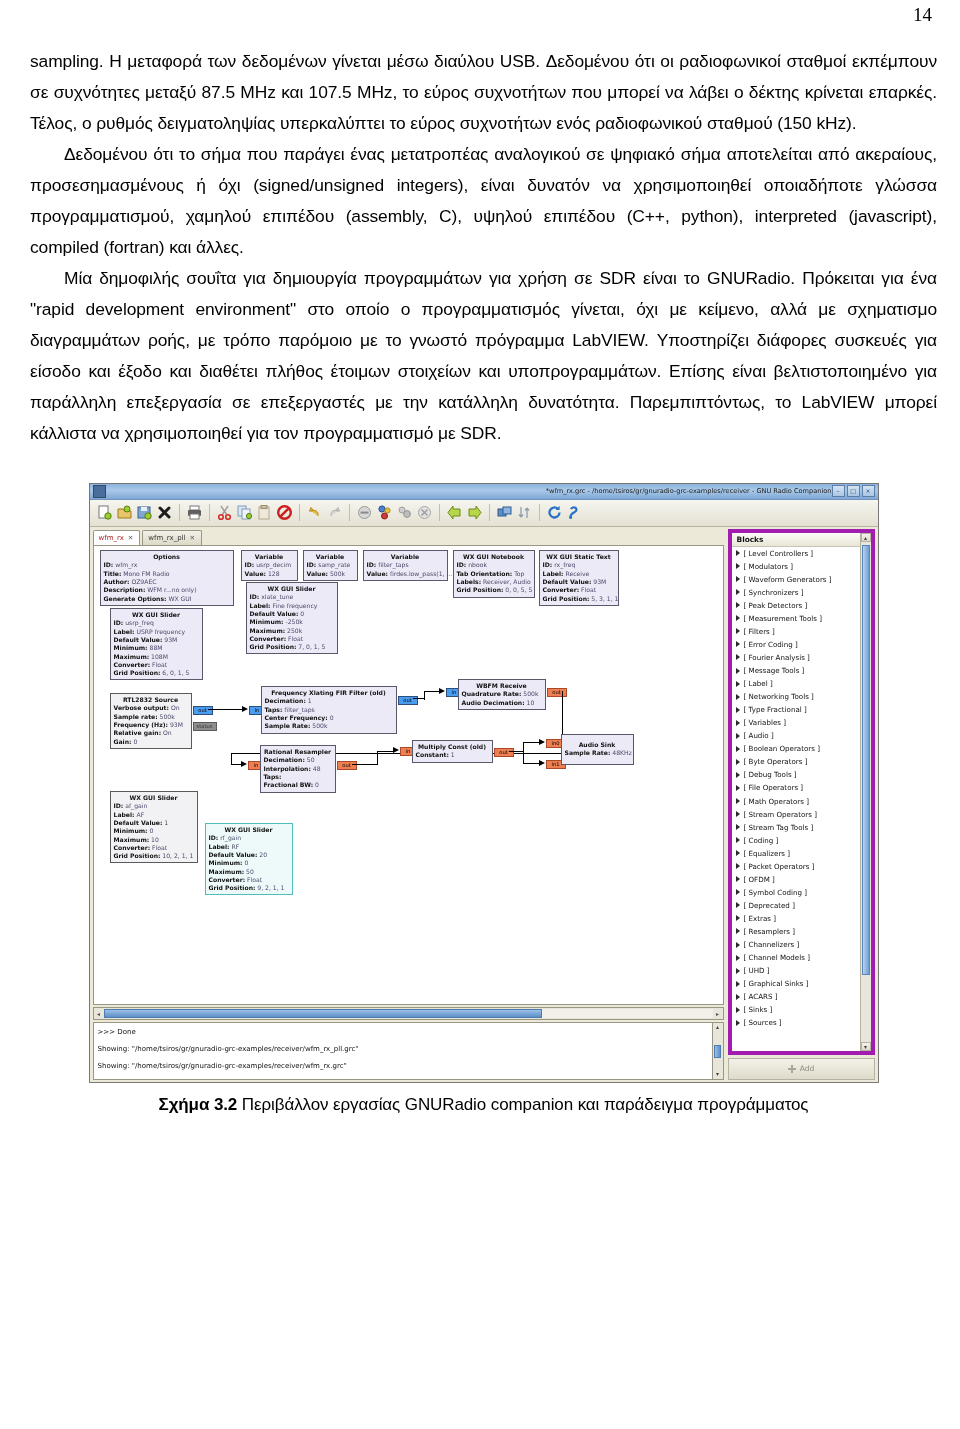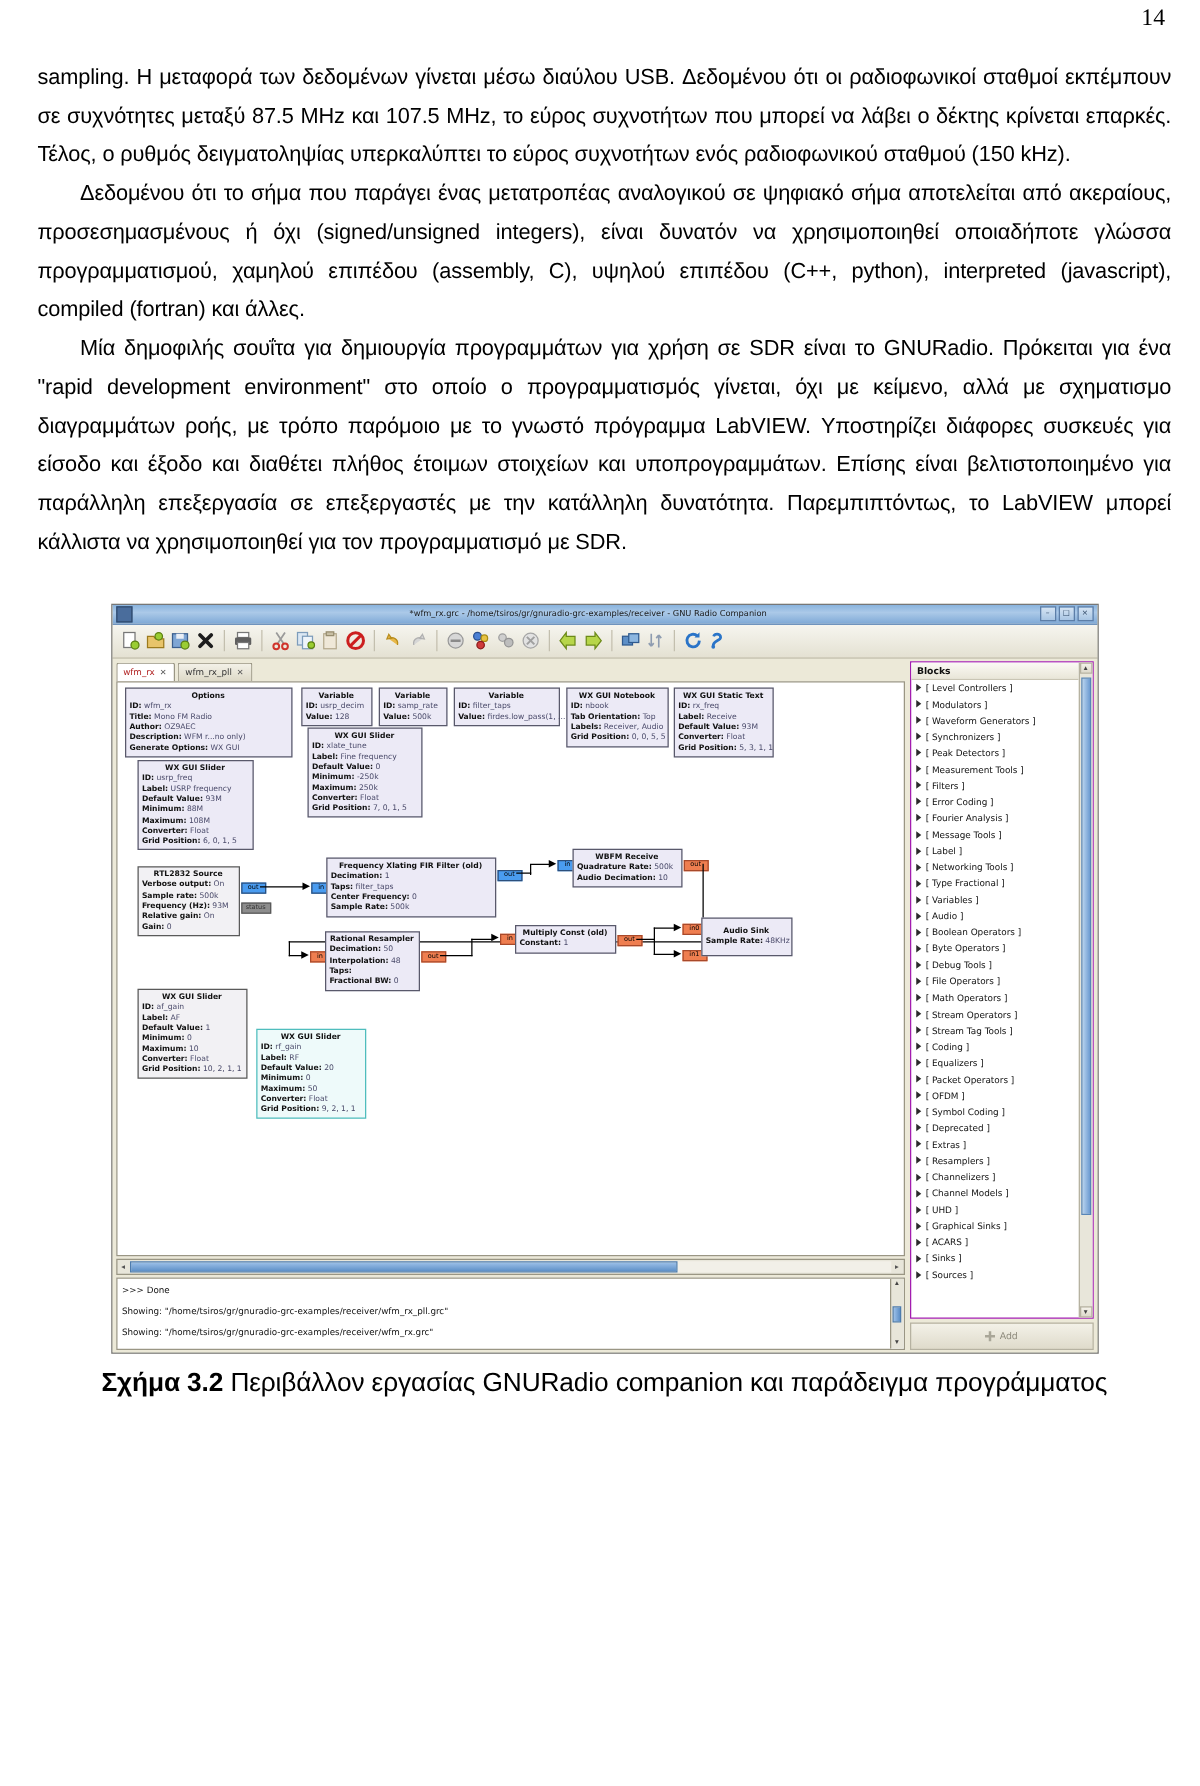--- a/index.html
+++ b/index.html
@@ -46,21 +46,21 @@
     margin: 46px 0 36px 0;
     letter-spacing: -0.3px;
   }
   .fig-wrap {
     margin-top: 34px;
     display: flex;
     justify-content: center;
   }
   .caption {
     text-align: center;
-    font-size: 21px;
+    font-size: 17px;
     margin-top: 12px;
     letter-spacing: -0.1px;
   }
   .caption b { font-weight: bold; }
   p.after-fig {
     margin-top: 28px;
   }
 
   
   .grc-window {
@@ -88,21 +88,21 @@
   }
   .titlebar .tb-icon {
     width: 11px; height: 11px;
     background: #4a6d9c;
     border: 1px solid #2f4a6d;
     margin-right: 4px;
     flex: 0 0 auto;
   }
   .titlebar .tb-title {
     flex: 1;
-    text-align: center;
+    text-align: right;
     font-size: 6.6px;
     color: #1a1a1a;
     font-weight: normal;
     white-space: nowrap;
     overflow: hidden;
   }
   .tb-buttons { display: flex; gap: 2px; flex: 0 0 auto; }
   .tb-buttons span {
     width: 11px; height: 10px;
     border: 1px solid #5c7ea8;
@@ -195,21 +195,21 @@
   .right-pane {
     width: 152px;
     flex: 0 0 auto;
     padding: 2px 3px 2px 2px;
     box-sizing: border-box;
     display: flex; flex-direction: column;
     background: #ece9d8;
   }
   .blocks-panel {
     flex: 1;
-    border: 1px solid #a21caf;
+    border: 4px solid #a21caf;
     background: #ffffff;
     display: flex;
     min-height: 0;
     justify-content: center;
   }
   .blocks-list { flex: 1; overflow: hidden; }
   .blocks-header {
     font-weight: bold; font-size: 7.4px;
     padding: 2px 0 2px 5px;
     background: linear-gradient(to bottom,#fbfaf5,#e9e6d8);

